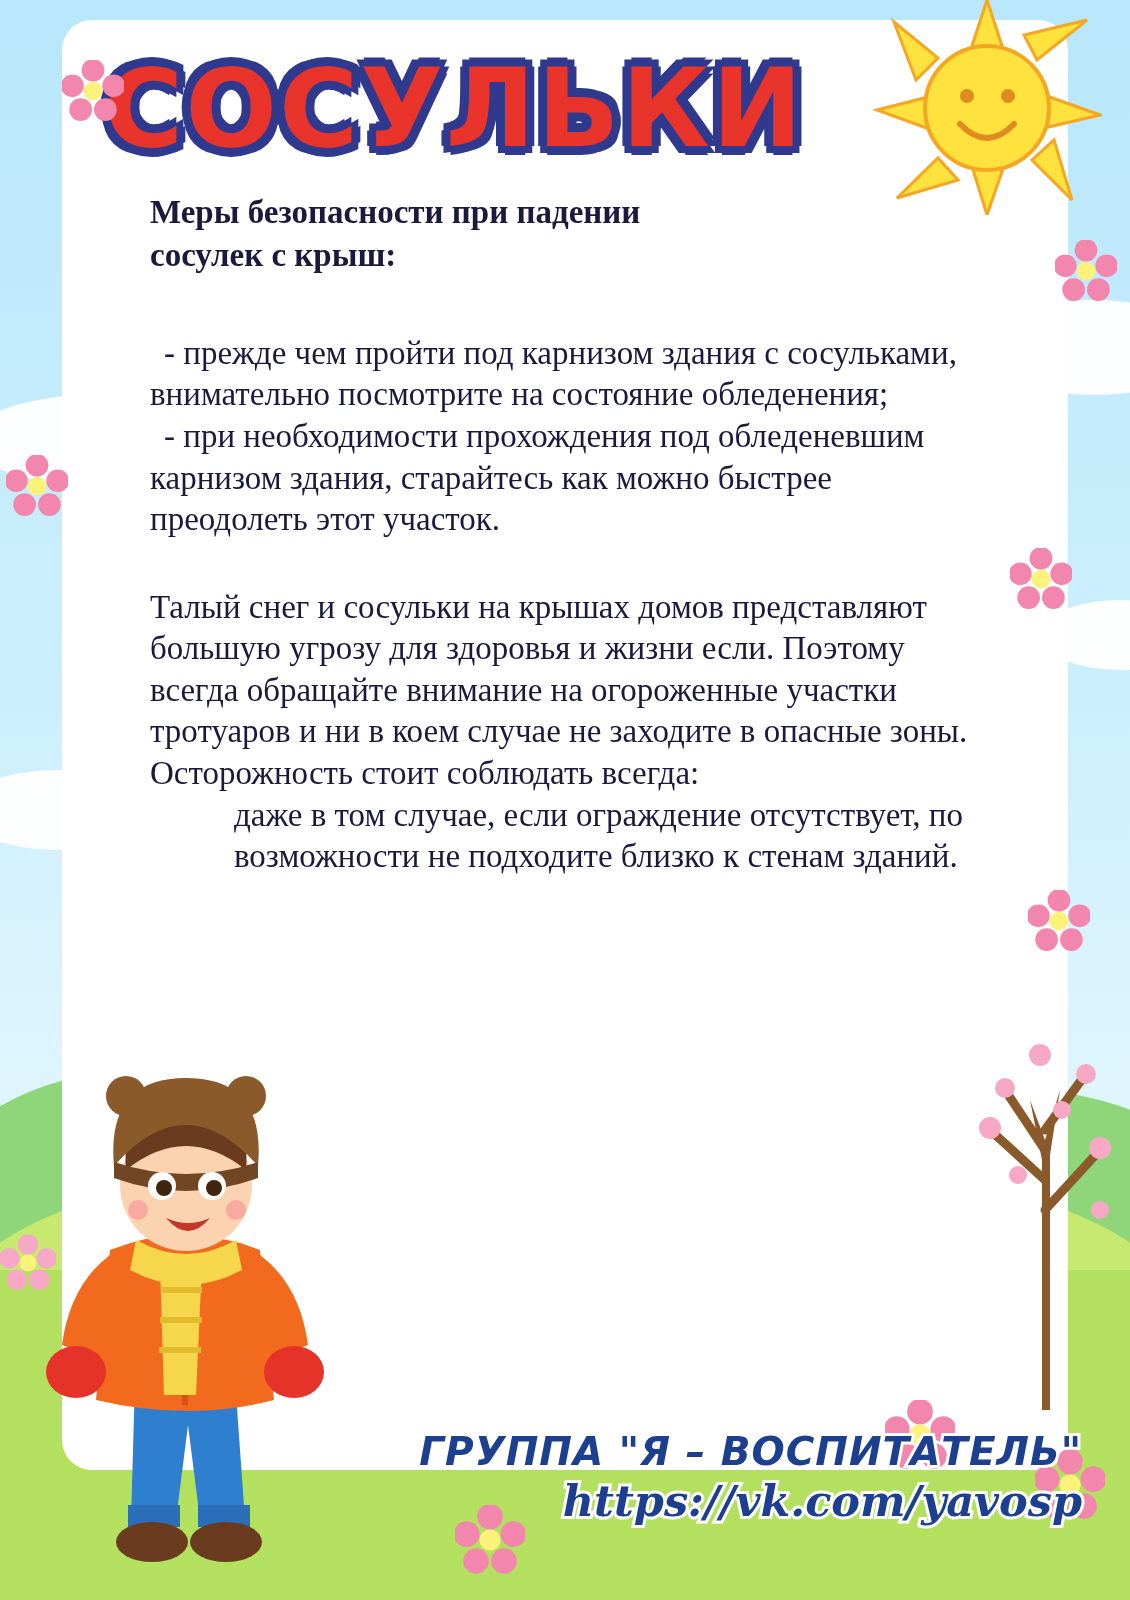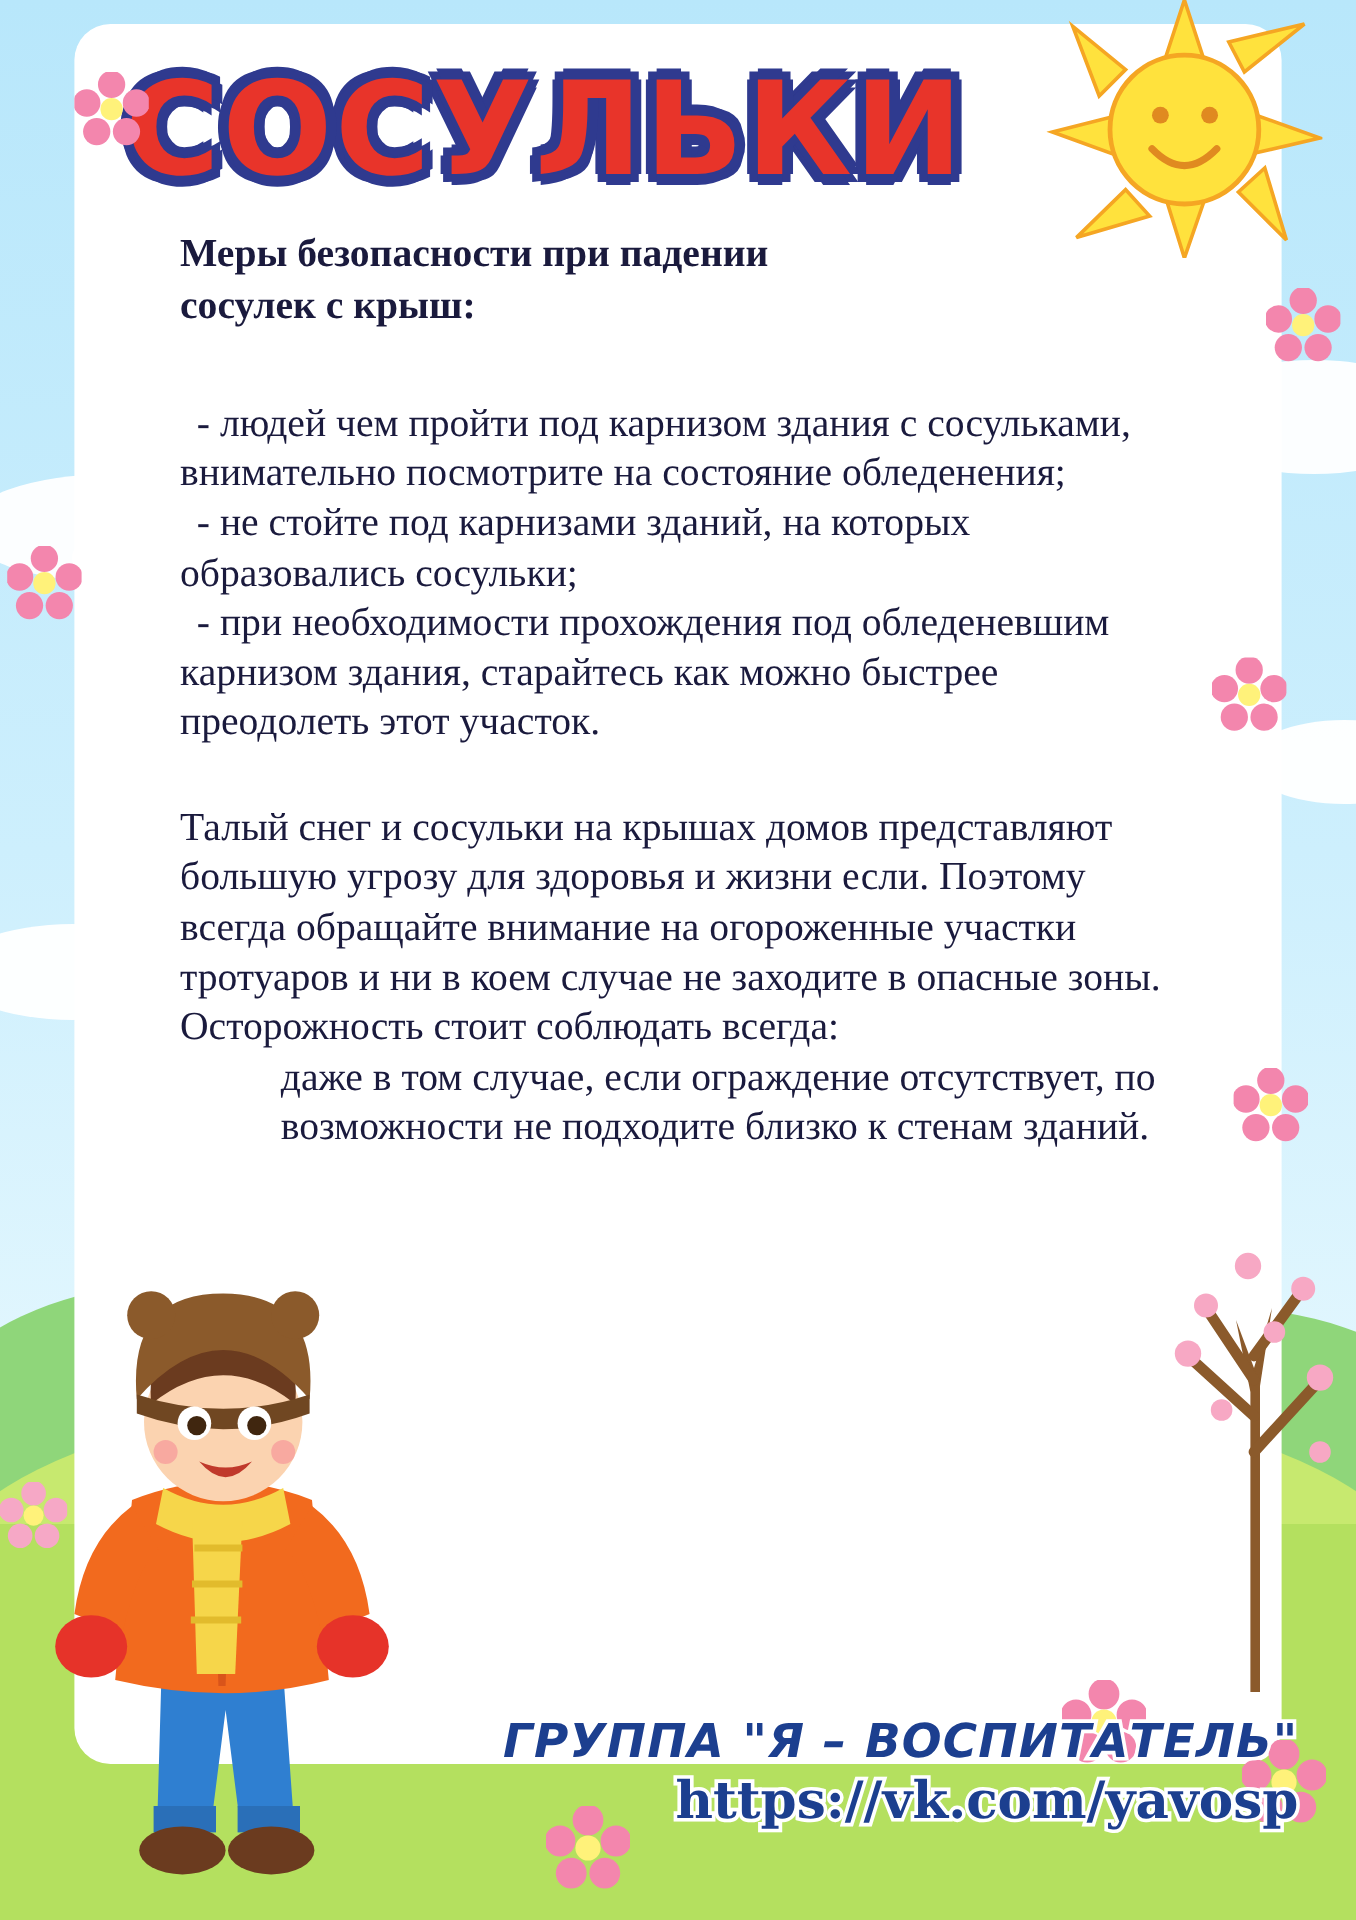--- a/index.html
+++ b/index.html
@@ -152,20 +152,21 @@
     font-size: 39px;
     color: #1c3f8f;
     -webkit-text-stroke: 6px #ffffff;
     paint-order: stroke fill;
     letter-spacing: 1px;
     white-space: nowrap;
   }
   .brand-line2 {
     font-family: "DejaVu Serif", serif;
     font-weight: 700;
+    font-style: italic;
     font-size: 43px;
     color: #1c3f8f;
     -webkit-text-stroke: 6px #ffffff;
     paint-order: stroke fill;
     margin-top: 2px;
     white-space: nowrap;
   }
 
   .flower { position: absolute; z-index: 7; }
   .boy { position: absolute; left: 40px; bottom: 30px; width: 290px; height: 520px; z-index: 8; }
@@ -226,22 +227,21 @@
     <circle cx="136" cy="96" r="7" fill="#e08a20"></circle>
     <path d="M88 124 q27 28 54 0" stroke="#e08a20" stroke-width="6" fill="none" stroke-linecap="round"></path>
   </svg>
 
   <div class="title">СОСУЛЬКИ</div>
 
   <div class="content">
     <div class="lead">Меры безопасности при падении
 сосулек с крыш:</div>
     <div class="rules">
-      <p> - людей чем пройти под карнизом здания с сосульками, внимательно посмотрите на состояние обледенения;</p>
-      <p> - не стойте под карнизами зданий, на которых образовались сосульки;</p>
+      <p> - прежде чем пройти под карнизом здания с сосульками, внимательно посмотрите на состояние обледенения;</p>
       <p> - при необходимости прохождения под обледеневшим карнизом здания, старайтесь как можно быстрее преодолеть этот участок.</p>
     </div>
     <p class="para">Талый снег и сосульки на крышах домов представляют большую угрозу для здоровья и жизни если. Поэтому всегда обращайте внимание на огороженные участки тротуаров и ни в коем случае не заходите в опасные зоны. Осторожность стоит соблюдать всегда:</p>
     <p class="para-indent">даже в том случае, если ограждение отсутствует, по возможности не подходите близко к стенам зданий.</p>
   </div>
 
   <svg class="flower" style="left:62px; top:60px; width:62px; height:62px;" viewBox="0 0 60 60">
     <g fill="#f386ad">
         <circle cx="30" cy="10" r="11"></circle>
         <circle cx="50" cy="25" r="11"></circle>

